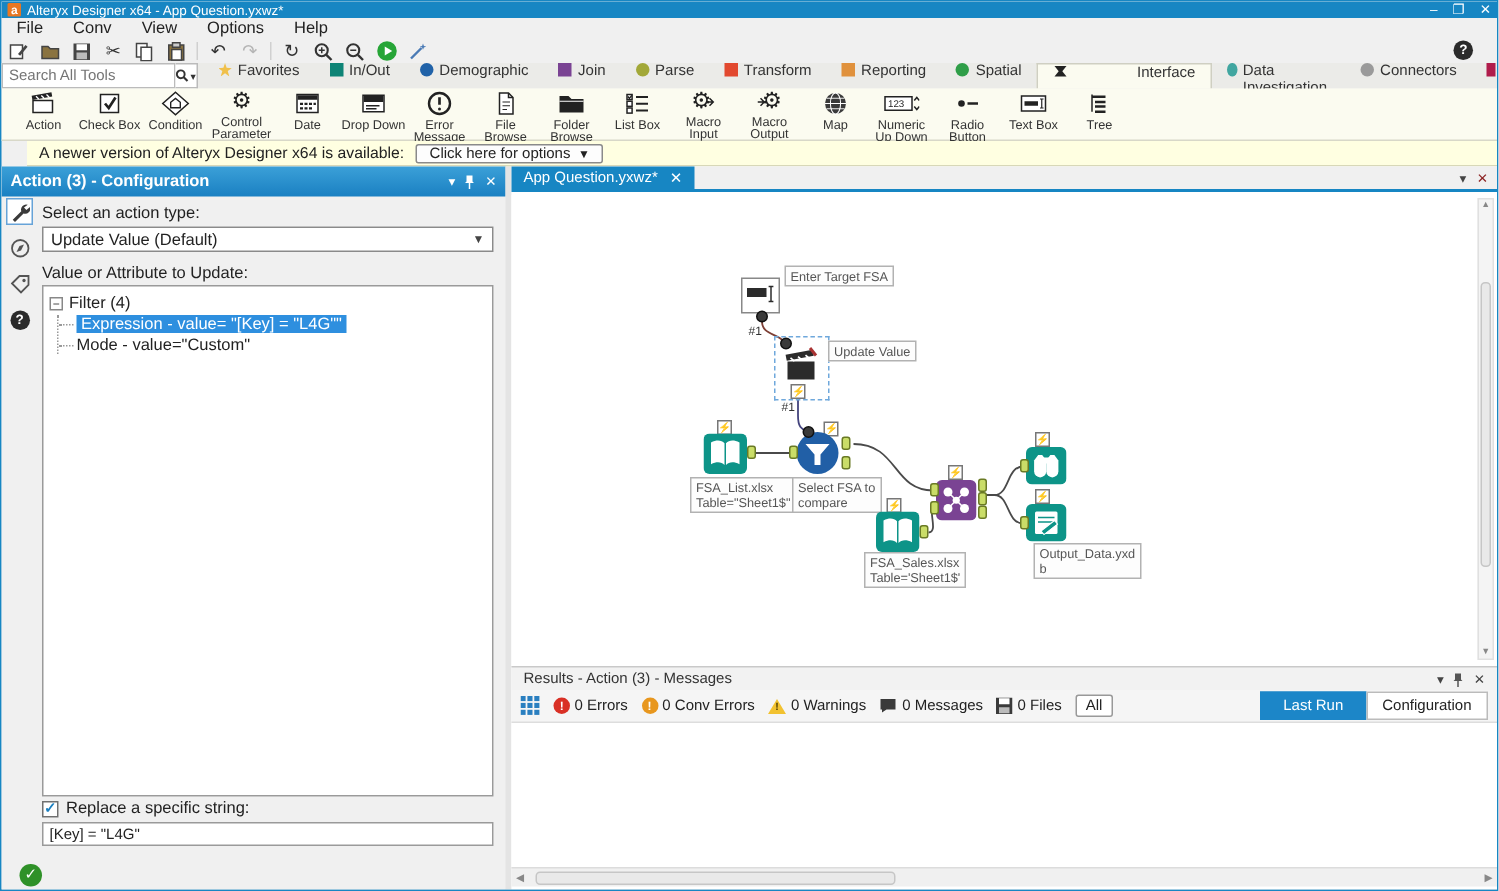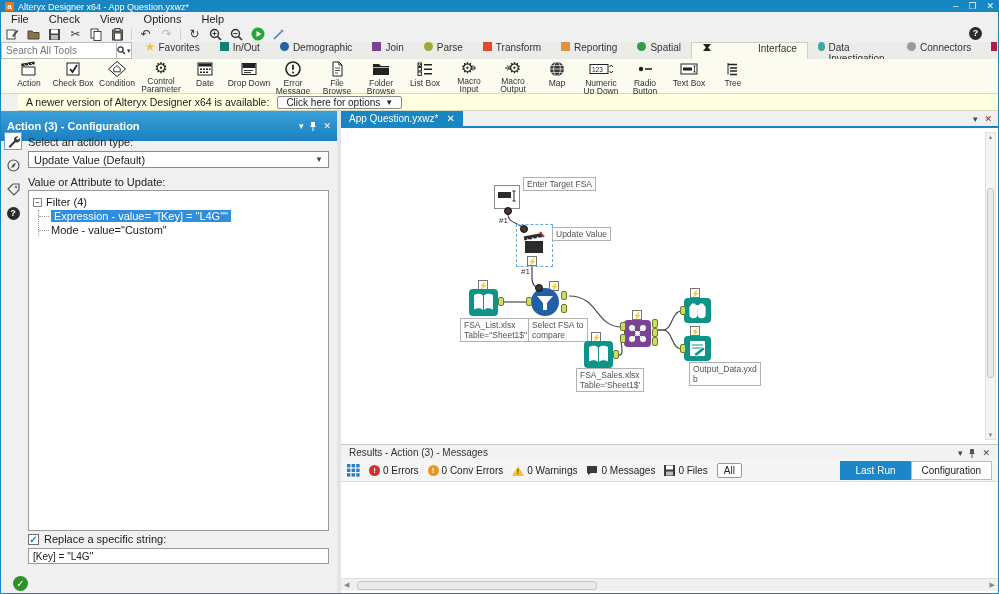--- a/index.html
+++ b/index.html
@@ -41,21 +41,21 @@
   .tool { width:44px; display:flex; flex-direction:column; align-items:center; }
   .tglyph { height:18px; display:flex; align-items:center; justify-content:center; font-size:14px; color:#222; }
   .tlabel { font-size:8.5px; color:#333; text-align:center; line-height:8px; margin-top:1px; }
 
   
   .banner { position:absolute; left:17px; top:93px; width:100%; height:17px; background:#ffffe1; border-bottom:1px solid #d8d8b8; display:flex; align-items:center; gap:8px; padding:0 8px; font-size:10.5px; color:#222; }
   .banner-btn { border:1px solid #8a8a8a; background:#fdfdfd; border-radius:2px; font-size:10px; padding:0 8px; height:13px; display:flex; align-items:center; gap:5px; }
 
   
   .config { position:absolute; left:0; top:110px; width:336px; bottom:0; background:#f0f0f0; }
-  .cfg-header { position:absolute; left:0; top:0; width:100%; height:30px; background:linear-gradient(#3ba0d8,#1a80c2); color:#fff; font-size:11px; font-weight:bold; display:flex; align-items:center; padding:0 6px;gap:14px; }
+  .cfg-header { position:absolute; left:0; top:0; width:100%; height:20px; background:linear-gradient(#3ba0d8,#1a80c2); color:#fff; font-size:11px; font-weight:bold; display:flex; align-items:center; padding:0 6px;gap:14px; }
   .hdr-ctrls { margin-left:auto; display:flex; align-items:center; gap:6px; font-size:9px; font-weight:normal; }
   .cfg-body { position:absolute; left:0; top:17px; right:0; bottom:0; }
   .cfg-strip { position:absolute; left:0; top:0; width:24px; bottom:0; }
   .strip-ic { width:18px; height:18px; margin:4px auto 6px auto; display:flex; align-items:center; justify-content:center; }
   .strip-ic.sel { background:#fff; border:1px solid #66a3d8; }
   .qmark { width:13px; height:13px; border-radius:50%; background:#2b2b2b; color:#fff; font-size:9px; font-weight:bold; text-align:center; line-height:13px; }
   .ok-circle { position:absolute; left:12px; bottom:2px; width:15px; height:15px; border-radius:50%; background:#2f9128; color:#fff; font-size:10px; text-align:center; line-height:15px; }
   .cfg-content { position:absolute; left:27px; right:8px; top:0; bottom:0; font-size:11px; color:#222; }
   .lbl1 { position:absolute; left:0; top:8px; }
   .select { position:absolute; left:0; right:0; top:23px; height:17px; background:#fff; border:1px solid #8a8a8a; display:flex; align-items:center; padding:0 5px; font-size:11px; }
@@ -122,21 +122,21 @@
     <span>Alteryx Designer x64 - App Question.yxwz*</span>
     <span class="win-controls">
       <span>–</span>
       <span>❐</span>
       <span>✕</span>
     </span>
   </div>
 
   <div class="menubar">
     <span>File</span>
-    <span>Check</span>
+    <span>Conv</span>
     <span>View</span>
     <span>Options</span>
     <span>Help</span>
   </div>
 
   <div class="toolbar">
     <span class="tb">
         <svg width="13" height="13">
           <rect x="1" y="2" width="8" height="9" fill="#fff" stroke="#444"></rect>
           <path d="M6 8l5-6 1.4 1.1-5 6z" fill="#444"></path>

